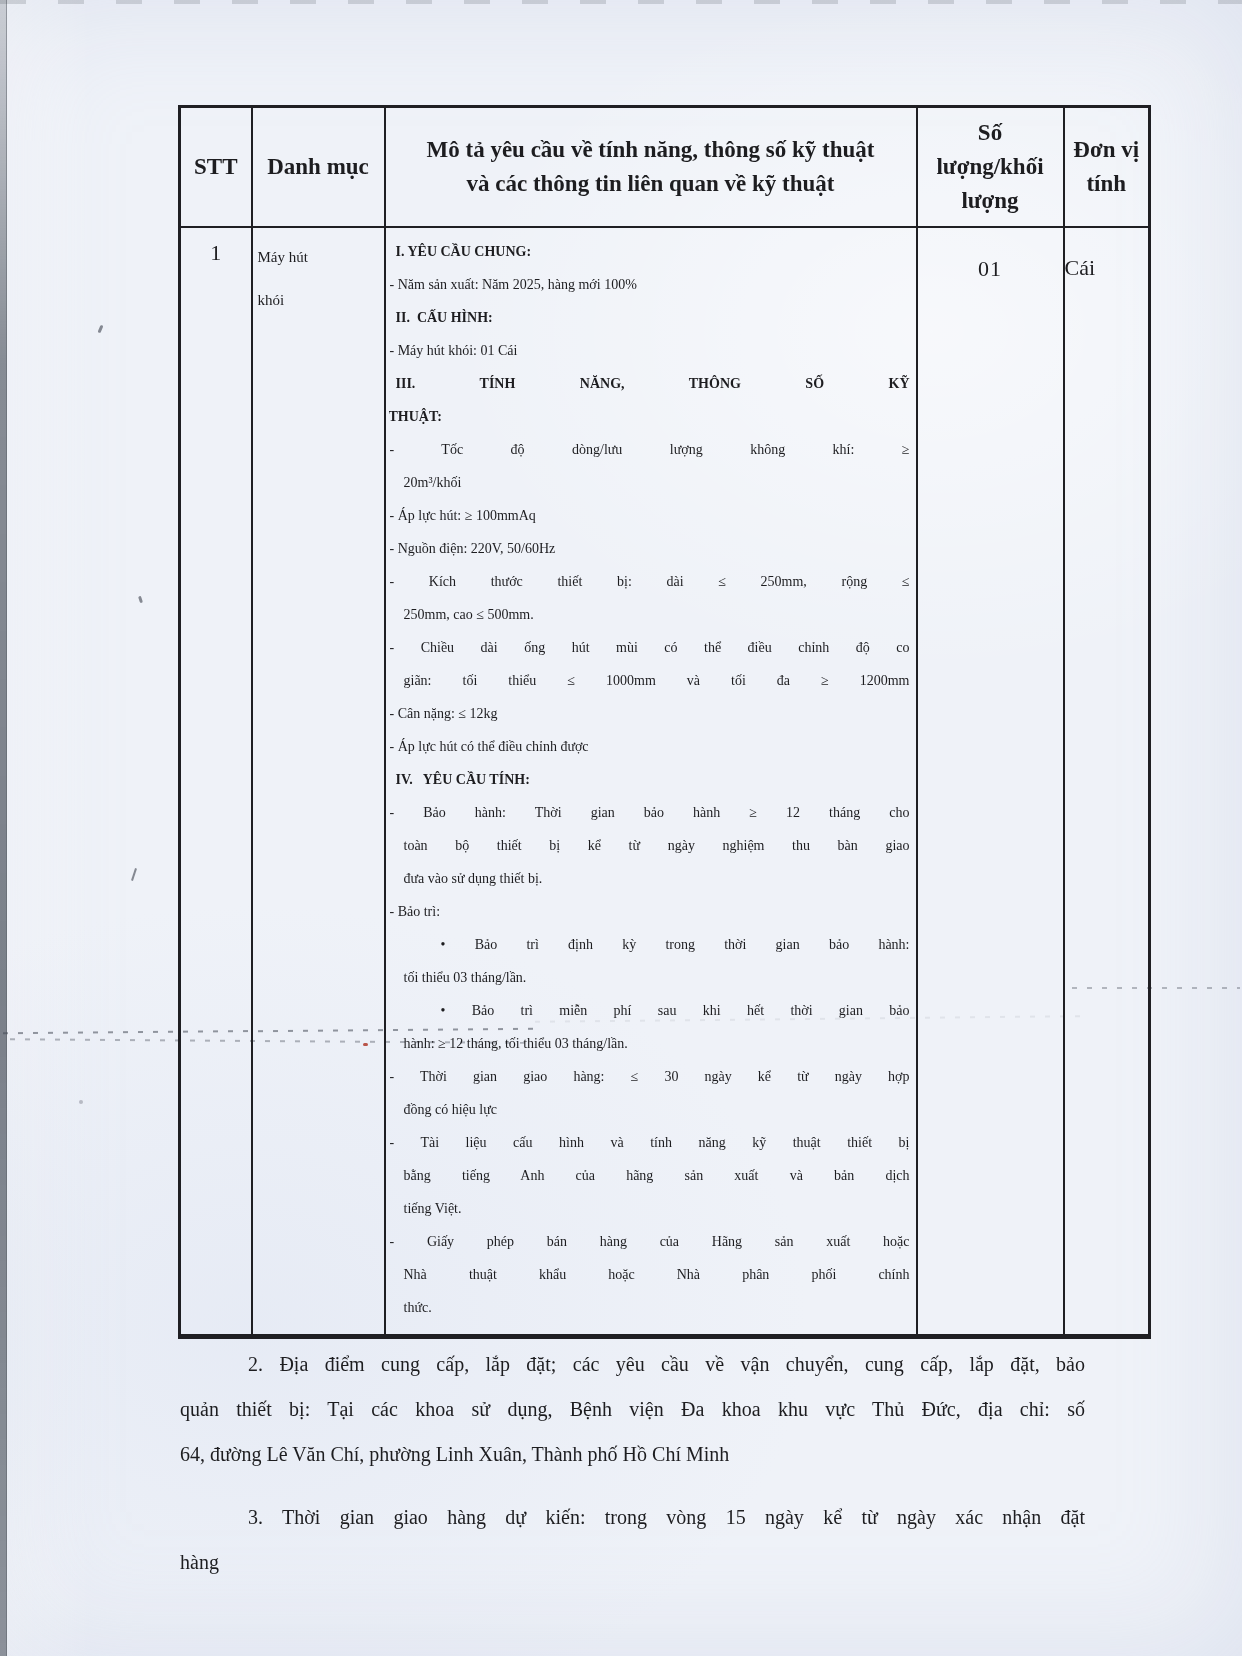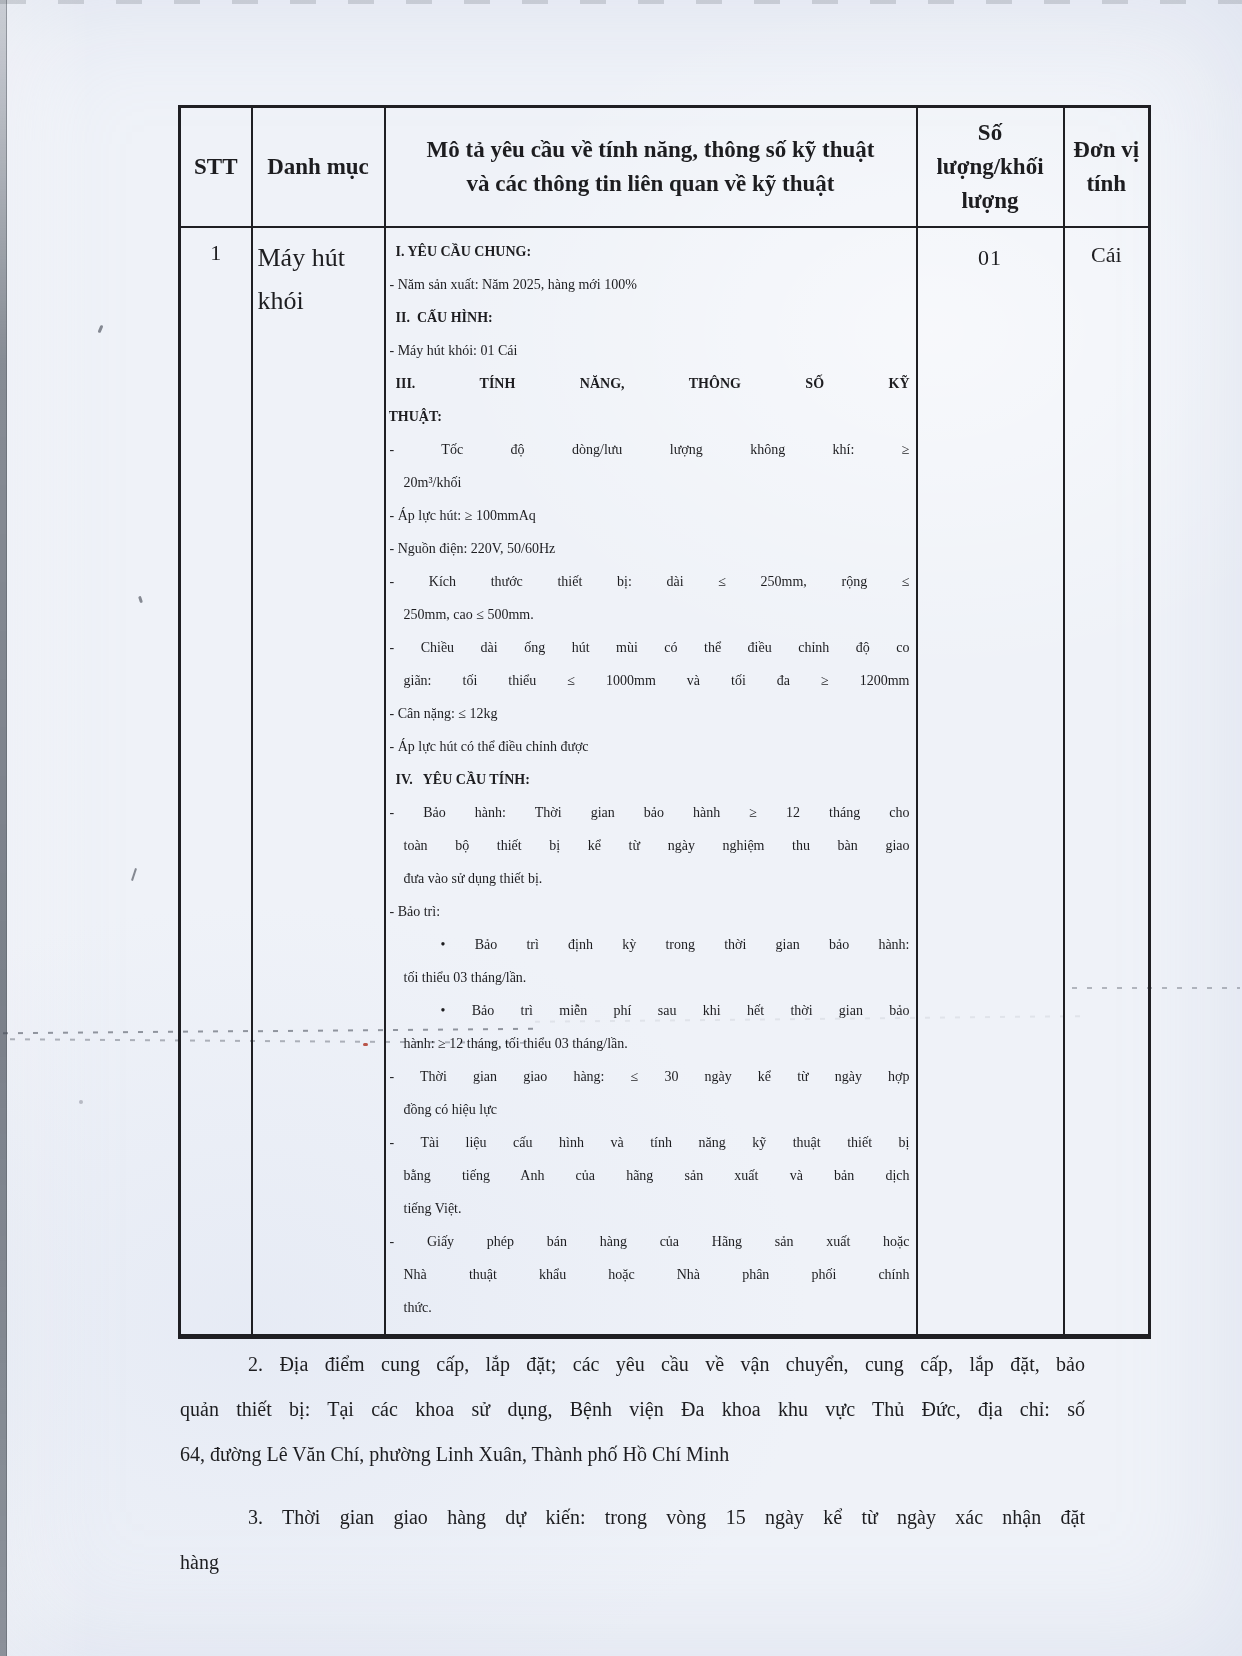--- a/index.html
+++ b/index.html
@@ -50,23 +50,23 @@
     vertical-align:top;padding:0;
   }
   .spec-table thead tr{height:120px;}
   .spec-table tbody tr{height:1110px;}
   .spec-table th{
     vertical-align:middle;text-align:center;
     font-weight:700;font-size:23px;line-height:34px;
     white-space:pre-line;padding:2px 2px;
   }
   td.c-stt{ text-align:center;font-size:22px;padding-top:12px;}
-  td.c-cat{ font-size:26px;line-height:43px;white-space:pre-line;padding:8px 2px 0 5px;}
-  td.c-qty{ text-align:center;font-size:22px;padding-top:17px;letter-spacing:1px;}
-  td.c-unit{text-align:center;font-size:22px;padding-top:14px;}
+  td.c-cat{ font-size:15px;line-height:43px;white-space:pre-line;padding:8px 2px 0 5px;}
+  td.c-qty{ text-align:center;font-size:22px;padding-top:28px;letter-spacing:1px;}
+  td.c-unit{text-align:left;font-size:22px;padding-top:27px;}
   td.c-desc{padding:7px 6px 0 3px;}
   
   .ln{font-size:14px;line-height:33px;white-space:pre;overflow:hidden;}
   .ln.heading{font-weight:700;padding-left:7px;}
   .ln.flush{padding-left:0;}
   .ln.item{padding-left:1px;}
   .ln.cont{padding-left:15px;}
   .ln.bullet{padding-left:52px;}
   .ln.just{white-space:normal;text-align:justify;text-align-last:justify;}
   

